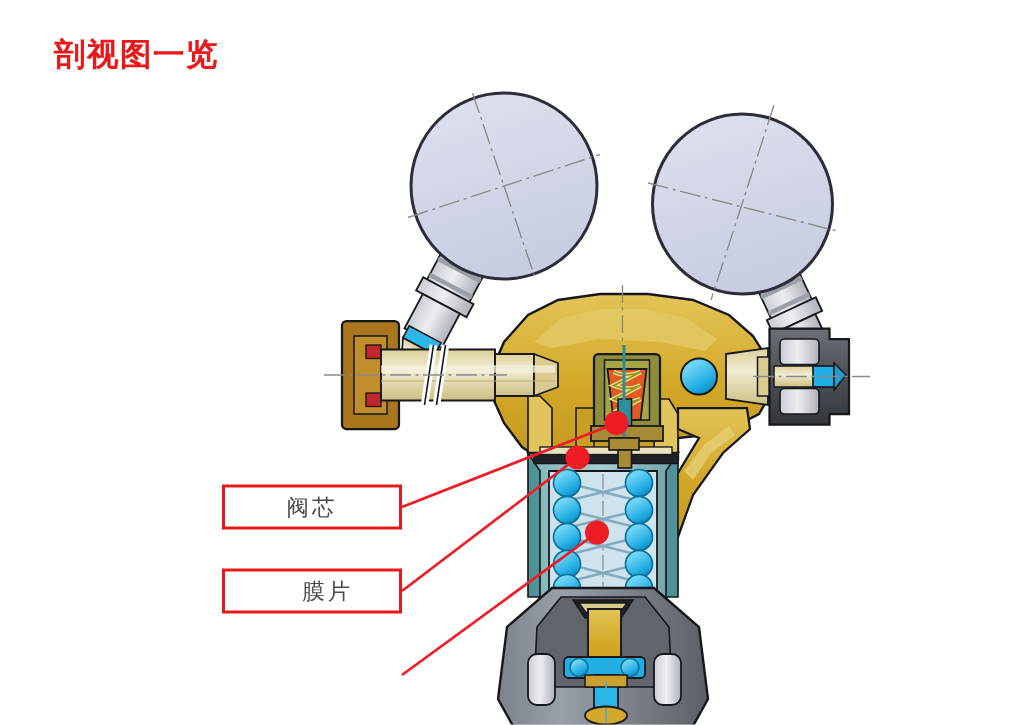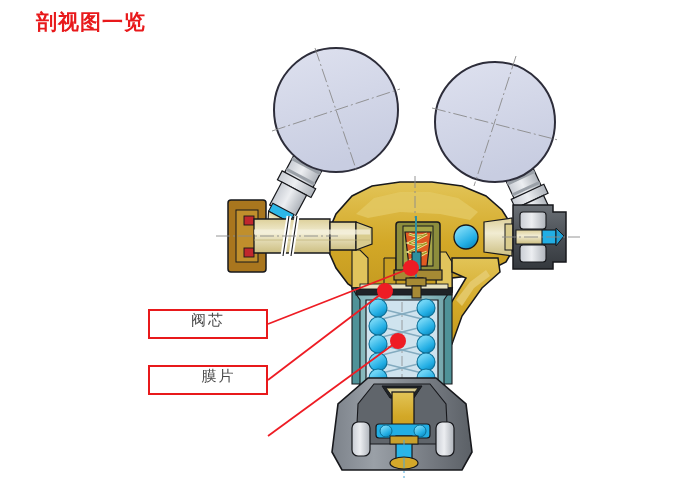--- a/index.html
+++ b/index.html
@@ -9,21 +9,21 @@
   }
   body {
     width: 675px;
     height: 483px;
     font-family: "Liberation Sans", "DejaVu Sans", sans-serif;
     overflow: hidden;
     position: relative;
   }
   #slide {
     position: absolute;
-    left: 0; top: 0;
+    left: 0; top: 14px;
     width: 675px;
     height: 373px;
     background: #ffffff;
   }
   #slide-title {
     position: absolute;
     left: 36px;
     top: 8px;
     font-size: 21px;
     font-weight: bold;
@@ -34,20 +34,21 @@
   .figure-svg {
     position: absolute;
     left: 0; top: 0;
   }
   .callout-box {
     position: absolute;
     border: 2px solid #e8191b;
     background: #ffffff;
     box-sizing: border-box;
     display: flex;
+    align-items: center;
     justify-content: center;
   }
   .callout-label {
     font-size: 15px;
     color: #4a4a4a;
     letter-spacing: 2px;
     white-space: nowrap;
   }
   #callout-0 { left: 148px; top: 309px; width: 120px; height: 30px; }
   #callout-1 { left: 148px; top: 365px; width: 120px; height: 30px; padding-left: 21px; }

